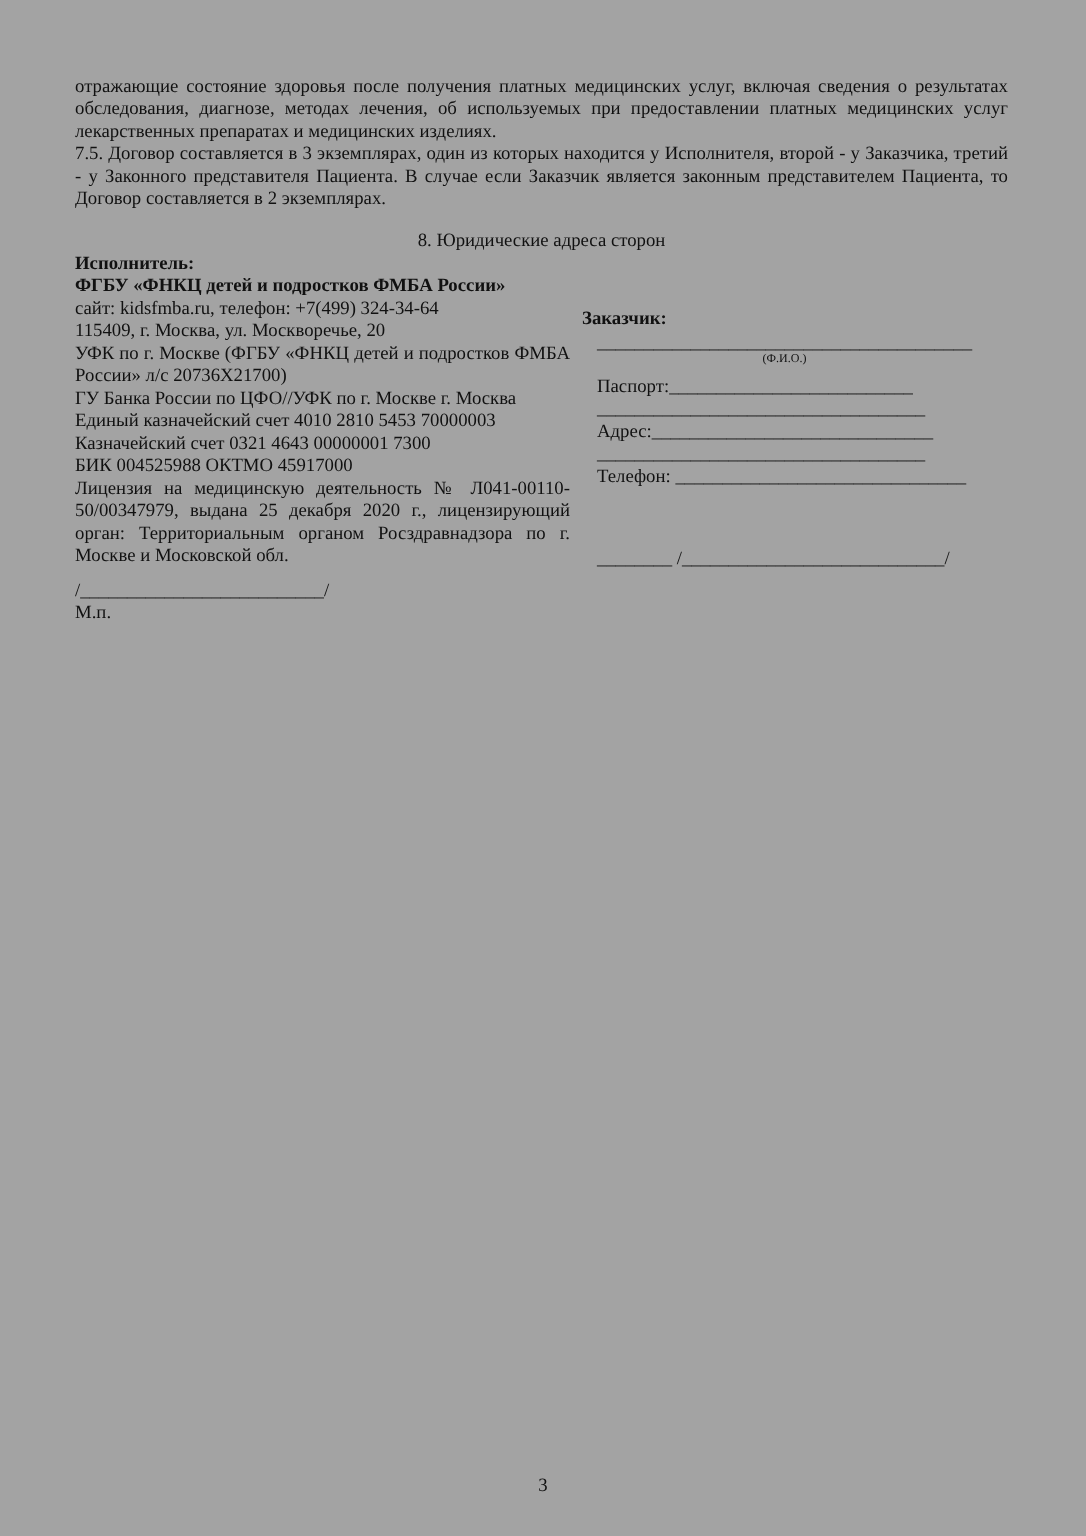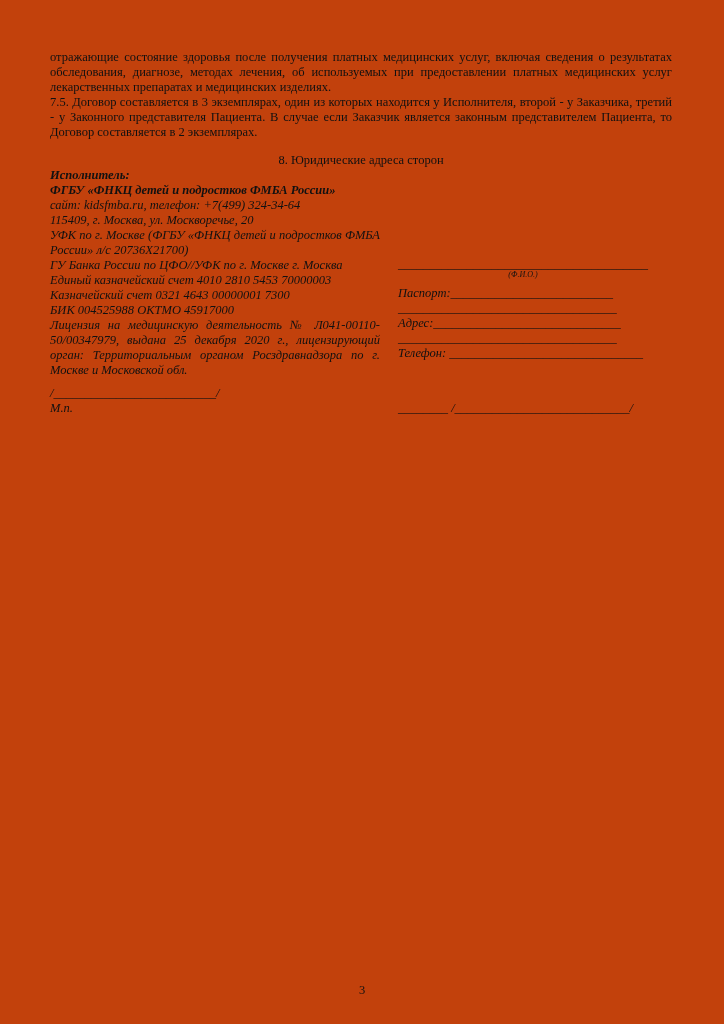--- a/index.html
+++ b/index.html
@@ -1,31 +1,31 @@
 <!DOCTYPE html>
 <html><head>
 <meta charset="utf-8">
 <style>
   html, body { margin: 0; padding: 0; background: #ffffff; }
   .page {
     position: relative;
     width: 724px;
     height: 1024px;
-    background: #c2410c;
+    background: #a3a3a3;
     box-sizing: border-box;
     padding: 50px 52px 0 50px;
     font-family: "Liberation Serif", serif;
     font-size: 12.5px;
     line-height: 15px;
     color: #111111;
     overflow: hidden;
   }
   .para { text-align: justify; }
   .heading { font-weight: normal; margin-top: 13px; text-align: center; }
-  .columns { display: flex; align-items: flex-end; font-style: italic; }
+  .columns { display: flex; align-items: center; }
   .col-left { flex: none; width: 330px; }
   .col-right { flex: none; width: 284px; margin-left: 8px; }
   .bold { font-weight: bold; }
   .jp { text-align: justify; }
   .sig-left { margin-top: 8px; white-space: nowrap; }
   .cust-body { padding-left: 10px; }
   .fio-line { line-height: 12px; margin-top: 2px; white-space: nowrap; }
   .fio-caption { font-size: 8px; line-height: 10px; width: 250px; text-align: center; }
   .frow { white-space: nowrap; }
   .frow.first { margin-top: 6px; }
@@ -61,20 +61,21 @@
       <div>ГУ Банка России по ЦФО//УФК по г. Москве г. Москва</div>
       <div>Единый казначейский счет 4010 2810 5453 70000003</div>
       <div>Казначейский счет 0321 4643 00000001 7300</div>
       <div>БИК 004525988 ОКТМО 45917000</div>
       <div class="jp">Лицензия на медицинскую деятельность № Л041-00110-50/00347979, выдана 25 декабря 2020 г., лицензирующий орган: Территориальным органом Росздравнадзора по г. Москве и Московской обл.</div>
       <div class="sig-left">/__________________________/</div>
       <div>М.п.</div>
     </div>
 
     <div class="col-right">
+      <div class="bold">Заказчик:</div>
       <div class="cust-body">
         <div class="fio-line">________________________________________</div>
         <div class="fio-caption">(Ф.И.О.)</div>
         <div class="frow first">
           <span>Паспорт:</span><span>__________________________</span>
         </div>
         <div class="frow">___________________________________</div>
         <div class="frow">
           <span>Адрес:</span><span>______________________________</span>
         </div>

